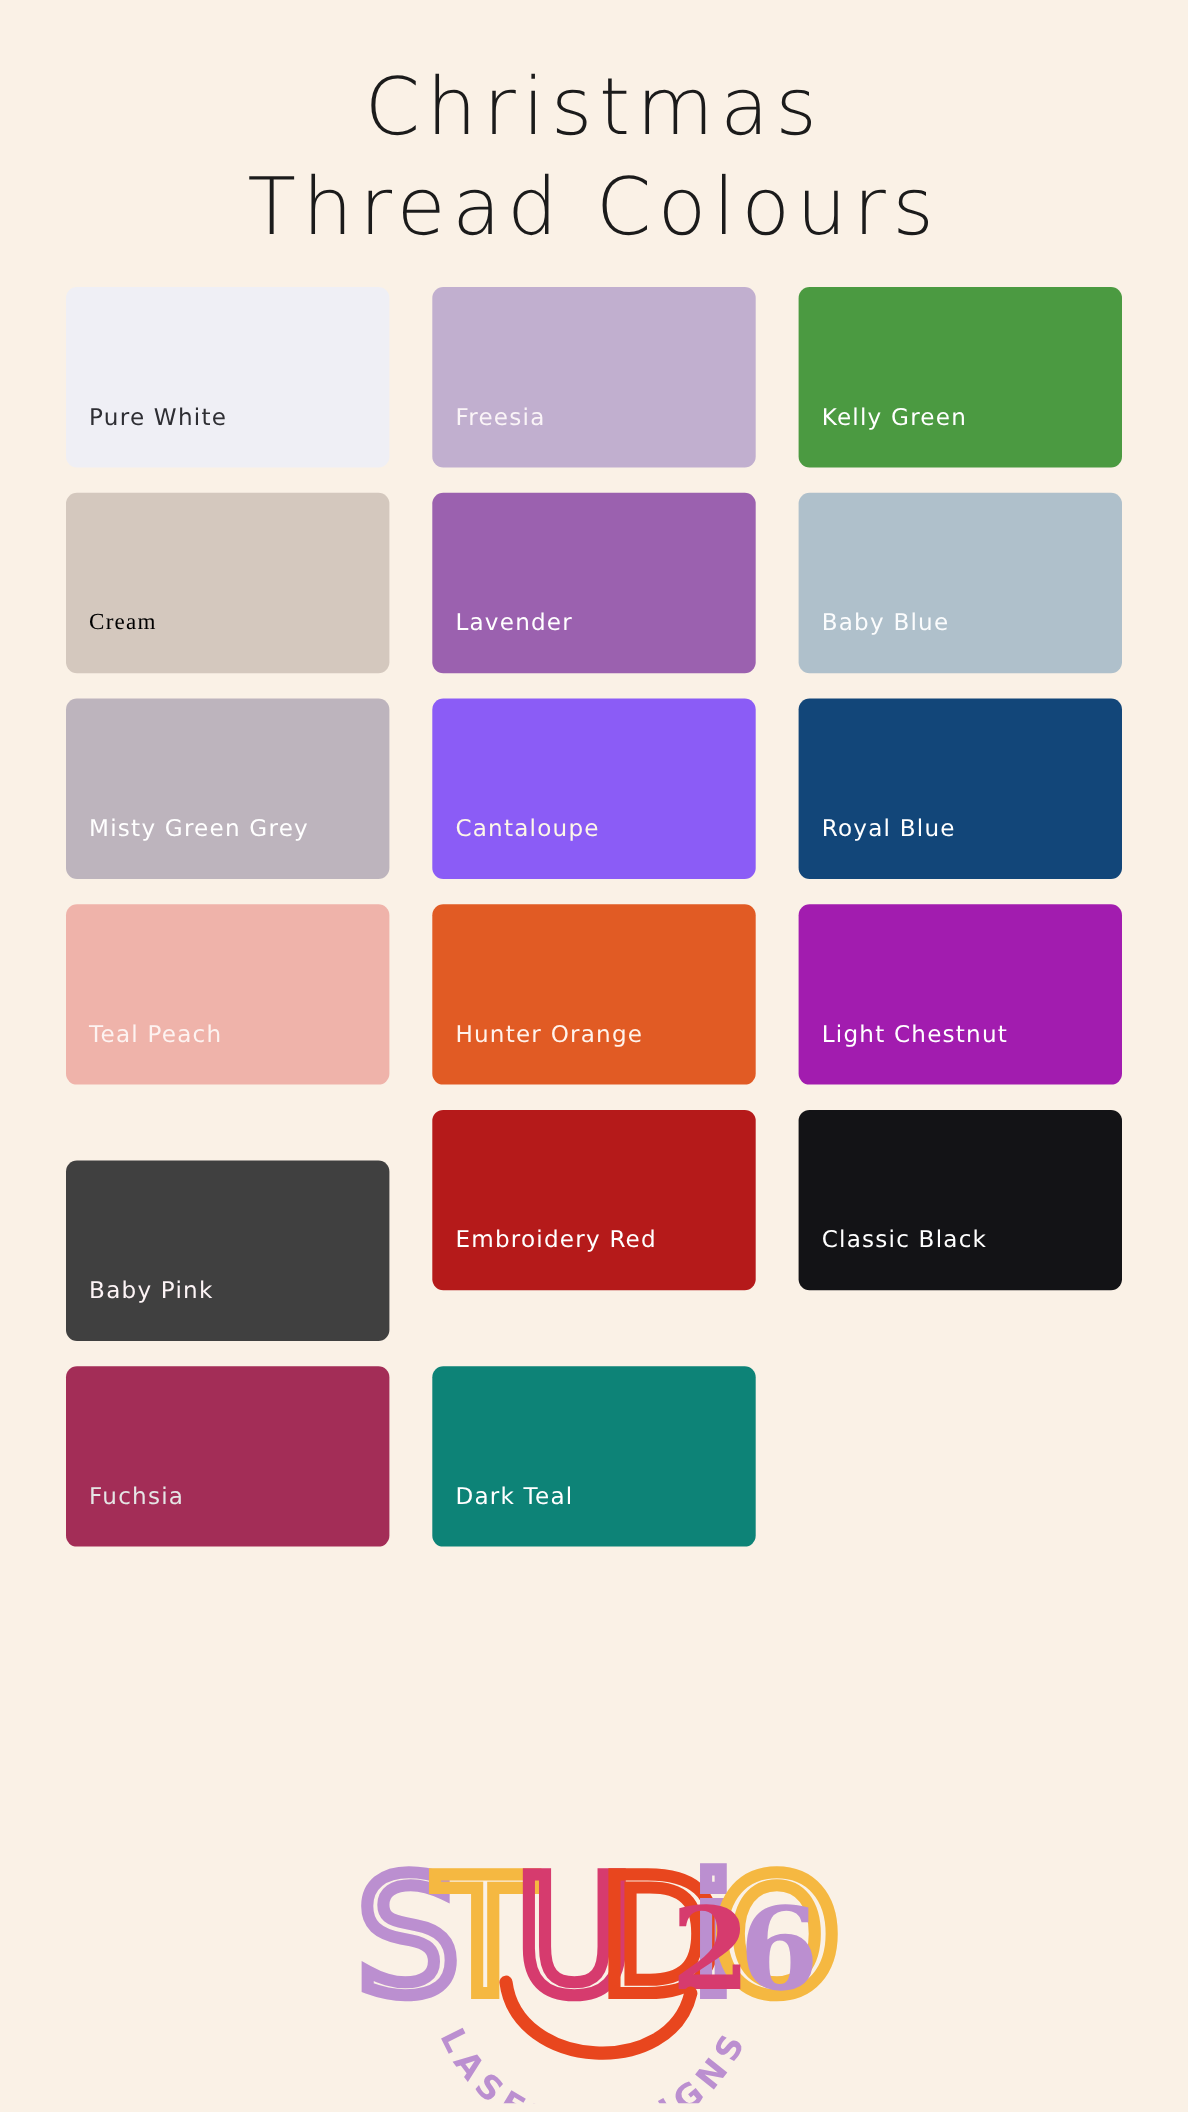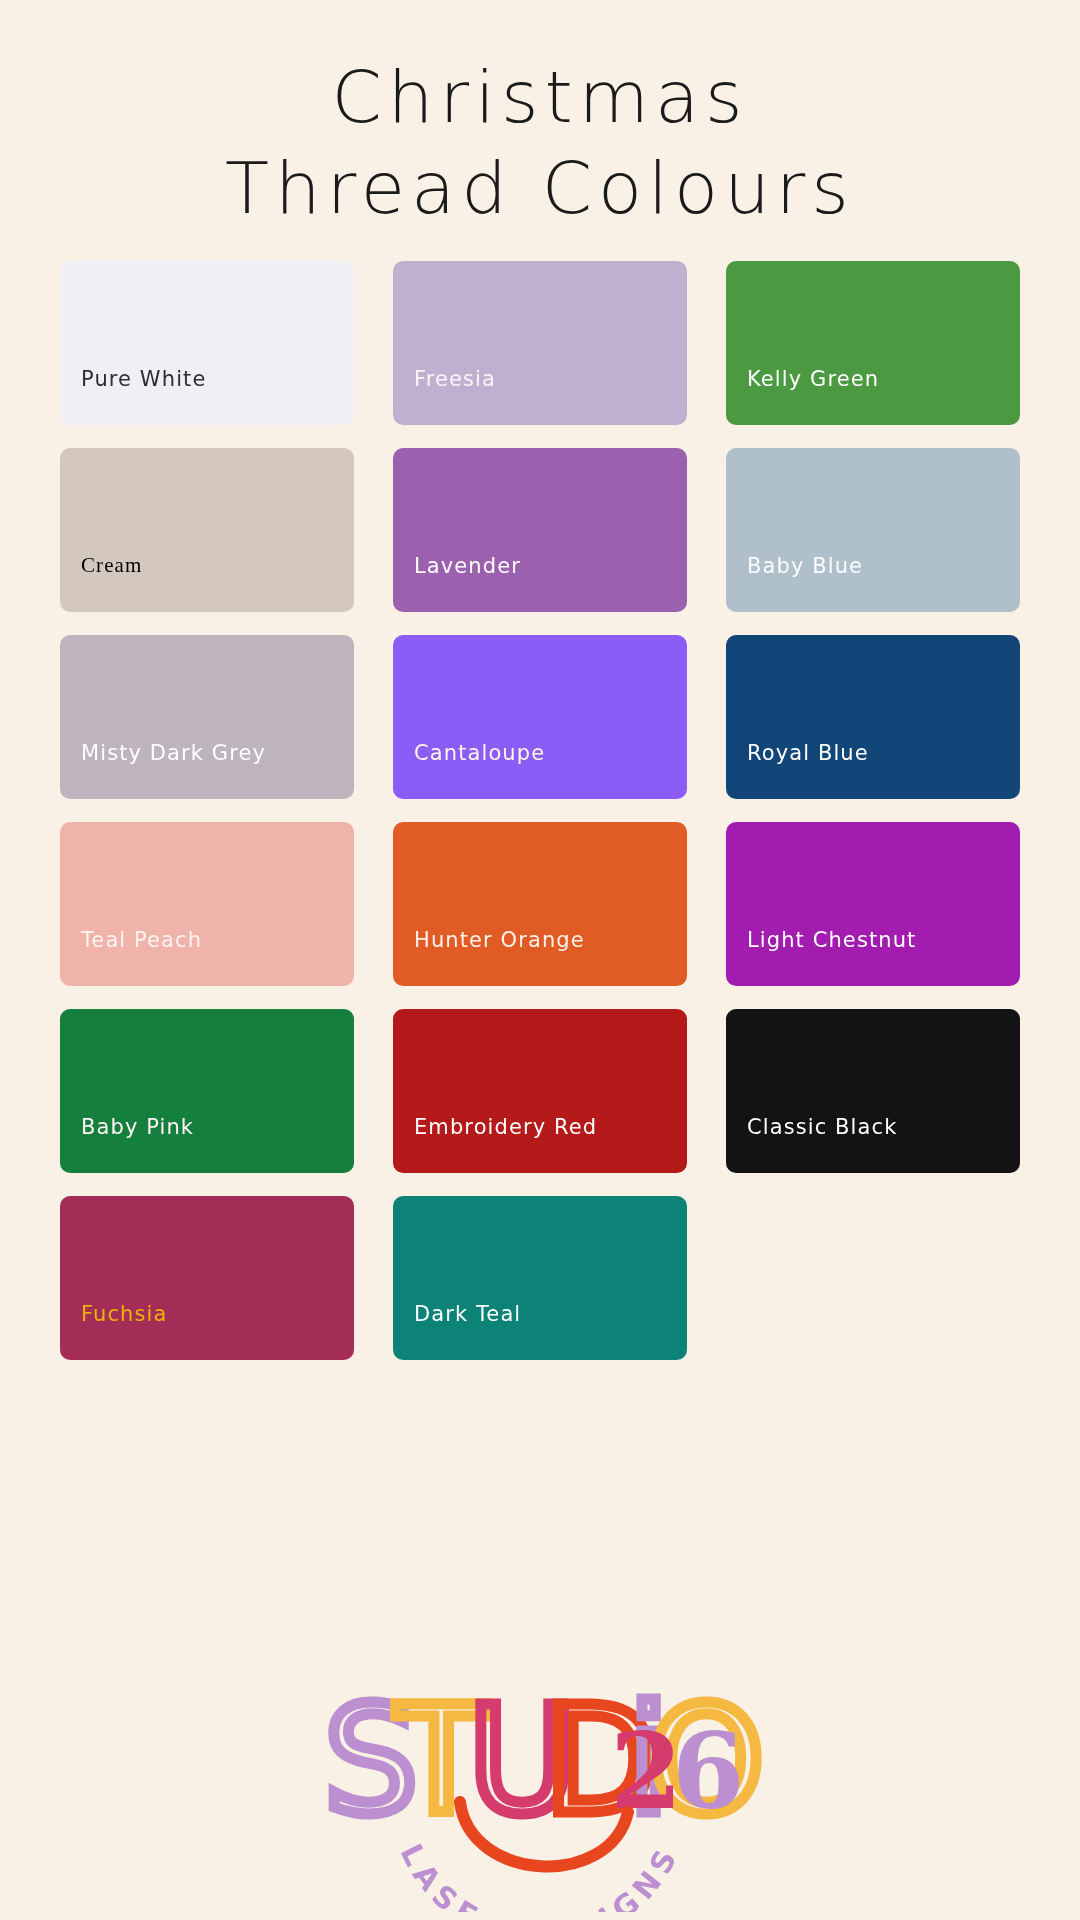--- a/index.html
+++ b/index.html
@@ -99,48 +99,48 @@
       <div class="swatch" style="background: rgb(212, 200, 190);">
         <span class="swatch-label" style="color: #000000; font-family: Liberation Serif, serif;">Cream</span>
       </div>
       <div class="swatch" style="background: rgb(155, 97, 175);">
         <span class="swatch-label" style="color: rgb(255, 255, 255);">Lavender</span>
       </div>
       <div class="swatch" style="background: rgb(175, 192, 203);">
         <span class="swatch-label" style="color: rgb(251, 252, 253);">Baby Blue</span>
       </div>
       <div class="swatch" style="background: rgb(189, 180, 189);">
-        <span class="swatch-label" style="color: rgb(255, 255, 255);">Misty Dark Grey</span>
+        <span class="swatch-label" style="color: rgb(255, 255, 255);">Misty Green Grey</span>
       </div>
       <div class="swatch" style="background: #8b5cf6;">
         <span class="swatch-label" style="color: rgb(253, 246, 232);">Cantaloupe</span>
       </div>
       <div class="swatch" style="background: rgb(18, 70, 121);">
         <span class="swatch-label" style="color: rgb(255, 255, 255);">Royal Blue</span>
       </div>
       <div class="swatch" style="background: rgb(239, 179, 170);">
         <span class="swatch-label" style="color: rgb(253, 243, 241);">Teal Peach</span>
       </div>
       <div class="swatch" style="background: rgb(225, 91, 36);">
         <span class="swatch-label" style="color: rgb(255, 243, 236);">Hunter Orange</span>
       </div>
       <div class="swatch" style="background: #a21caf;">
         <span class="swatch-label" style="color: rgb(255, 255, 255);">Light Chestnut</span>
       </div>
-      <div class="swatch" style="background: #15803d;">
+      <div class="swatch" style="background: #404040; margin-top: 46px;">
         <span class="swatch-label" style="color: rgb(253, 244, 246);">Baby Pink</span>
       </div>
       <div class="swatch" style="background: rgb(181, 26, 26);">
         <span class="swatch-label" style="color: rgb(255, 255, 255);">Embroidery Red</span>
       </div>
       <div class="swatch" style="background: rgb(19, 19, 22);">
         <span class="swatch-label" style="color: rgb(255, 255, 255);">Classic Black</span>
       </div>
       <div class="swatch" style="background: rgb(163, 45, 87);">
-        <span class="swatch-label" style="color: #eab308; margin-top: 26px;">Fuchsia</span>
+        <span class="swatch-label" style="color: #e5e5e5; margin-top: 26px;">Fuchsia</span>
       </div>
       <div class="swatch" style="background: rgb(13, 131, 119);">
         <span class="swatch-label" style="color: rgb(255, 255, 255);">Dark Teal</span>
       </div>
     </div>
 
   <div class="logo-wrap">
     <svg class="logo-svg" width="460" height="250" viewBox="0 0 460 250">
       <defs>
         <path id="arcPath" d="M 85 172 A 150 150 0 0 0 375 172" fill="none"></path>

